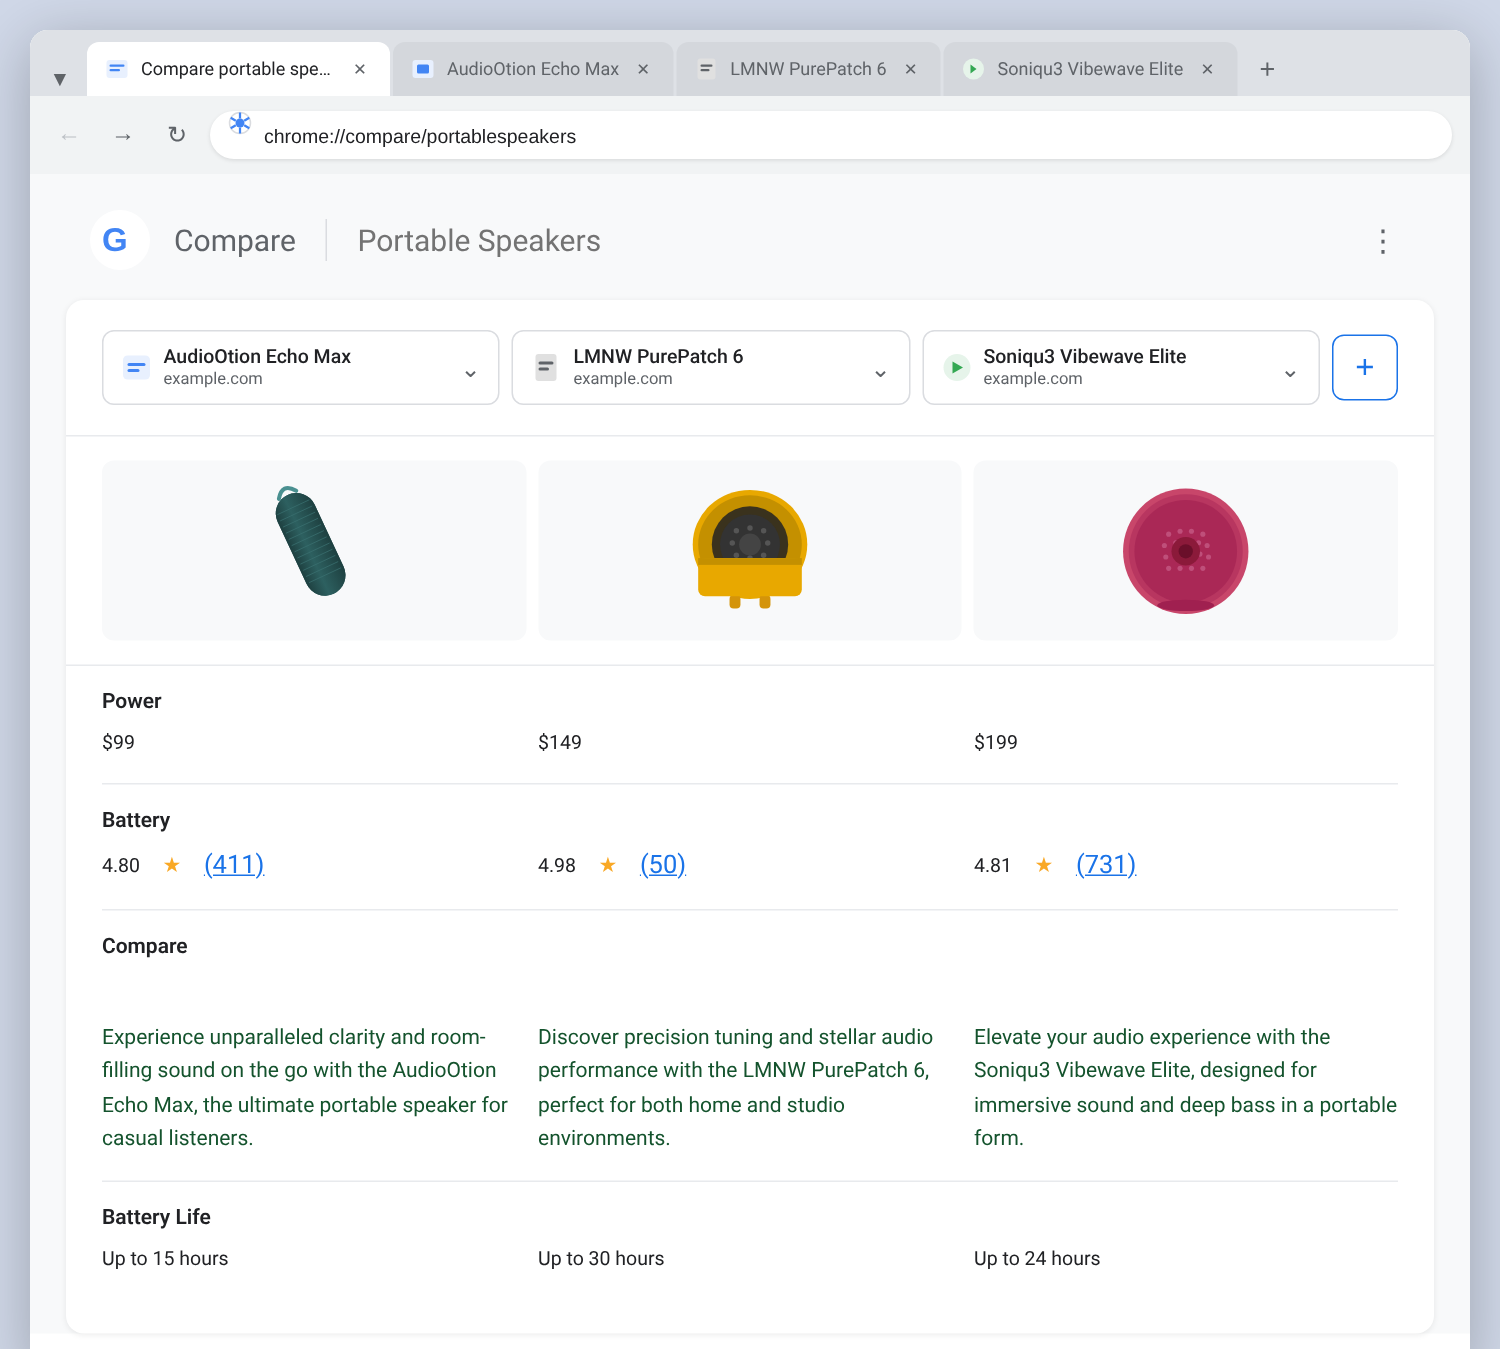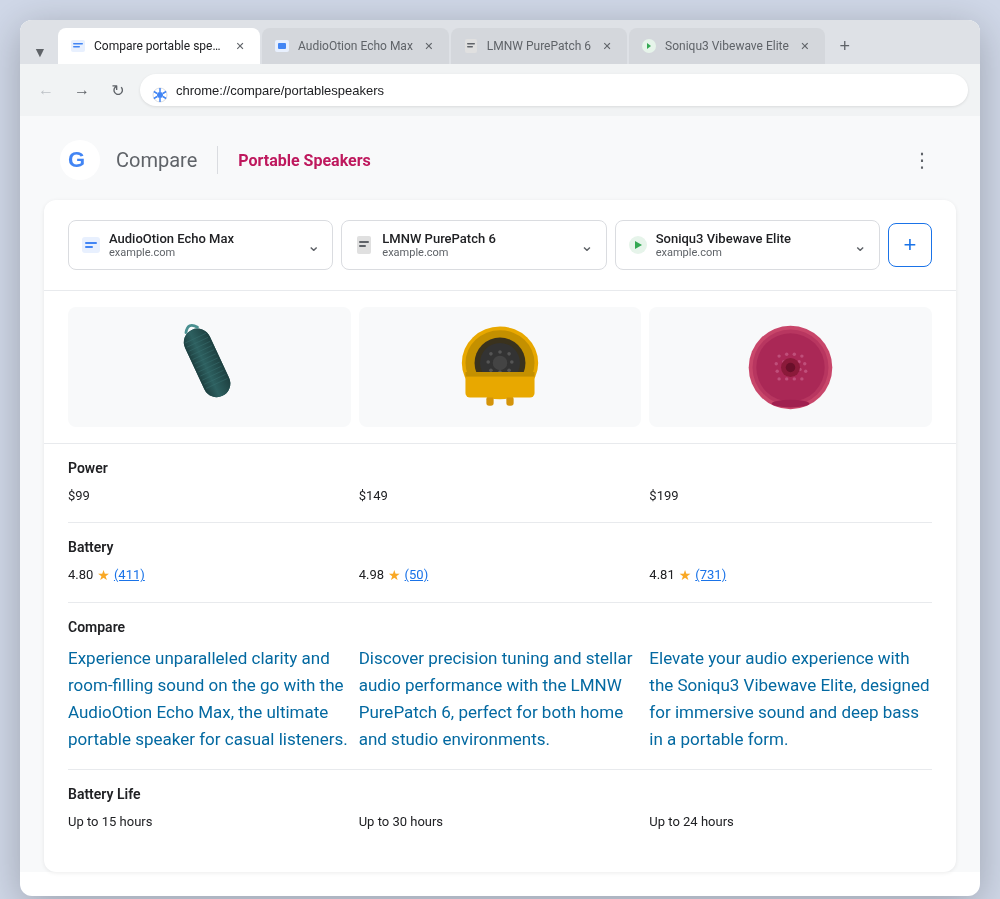--- a/index.html
+++ b/index.html
@@ -141,21 +141,21 @@
       padding: 0 16px 0 36px;
       font-size: 13px;
       color: #202124;
       outline: none;
       box-shadow: 0 1px 3px rgba(0,0,0,0.1);
     }
     .address-input-wrap {
       flex: 1;
       position: relative;
       display: flex;
-      align-items: flex-end;
+      align-items: flex-start;
     }
     .address-lock {
       position: absolute;
       left: 12px;
       color: #5f6368;
       font-size: 14px;
     }
     
     .page-content {
       background: #f8f9fa;
@@ -183,23 +183,23 @@
       color: #5f6368;
       font-weight: 400;
     }
     .header-divider {
       width: 1px;
       height: 28px;
       background: #dadce0;
       margin: 0 4px;
     }
     .header-title {
-      font-size: 16px;
-      color: #be185d;
-      font-weight: 700;
+      font-size: 20px;
+      color: #737373;
+      font-weight: 400;
     }
     .header-menu-btn {
       width: 36px;
       height: 36px;
       border-radius: 50%;
       border: none;
       background: transparent;
       cursor: pointer;
       display: flex;
       align-items: center;
@@ -327,36 +327,37 @@
       display: flex;
       gap: 8px;
     }
     .section-value {
       flex: 1;
       font-size: 13px;
       color: #202124;
       line-height: 1.5;
     }
     .section-value.summary-text {
-      font-size: 17px;
-      color: #0369a1;
+      font-size: 14px;
+      color: #14532d;
       line-height: 1.6;
+      margin-top: 32px;
     }
     .rating-wrap {
       display: flex;
       align-items: center;
-      gap: 4px;
+      gap: 15px;
     }
     .star-icon {
       color: #f9a825;
       font-size: 14px;
     }
     .rating-count {
       color: #1a73e8;
-      font-size: 13px;
+      font-size: 17px;
       text-decoration: underline;
       cursor: pointer;
     }
 
     
     .fav-compare { color: #4285f4; font-size: 13px; }
     .fav-audio { color: #4285f4; font-size: 13px; }
     .fav-lmnw { color: #5f6368; font-size: 13px; }
     .fav-soniqu { color: #34a853; font-size: 13px; }
   </style>

